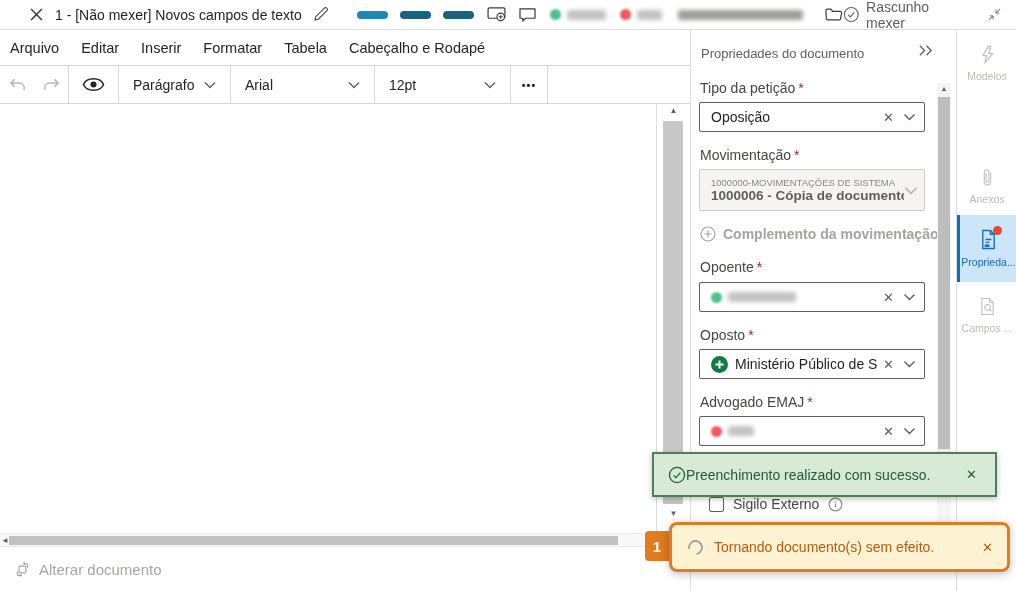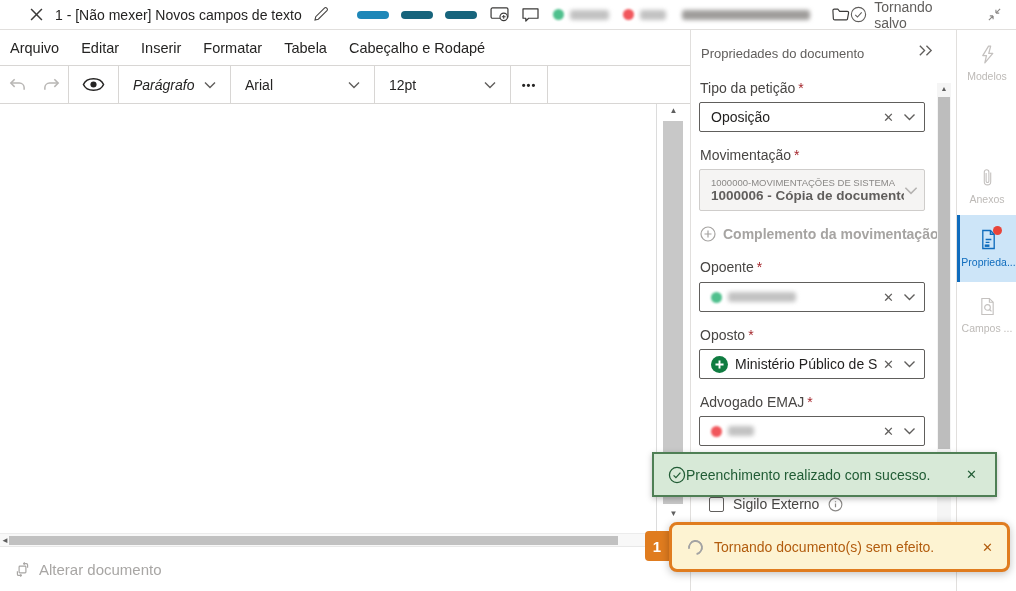--- a/index.html
+++ b/index.html
@@ -35,21 +35,21 @@
 
   
   .toolbar { position:absolute; top:66px; left:0; width:690px; height:38px;
     border-bottom:1px solid #d8d6d4; display:flex; align-items:stretch; }
   .tb-btn { width:34px; display:flex; align-items:center; justify-content:center; cursor:pointer; }
   .tb-btn.disabled { color:#b8b6b4; }
   .eye-btn { width:50px; border-left:1px solid #d8d6d4; display:flex; align-items:center; justify-content:center; cursor:pointer; }
   .tb-select { border-left:1px solid #d8d6d4; display:flex; align-items:center;
     padding:0 14px; font-size:14px; color:#252423; cursor:pointer; }
   .tb-select .lbl { flex:1; }
-  .sel-par { width:112px;font-style:italic; }
+  .sel-par { width:112px; }
   .sel-font { width:144px; }
   .sel-size { width:136px; }
   .more-btn { width:38px; border-left:1px solid #d8d6d4; border-right:1px solid #d8d6d4;
     display:flex; align-items:center; justify-content:center; font-size:11px; letter-spacing:1px;
     color:#252423; font-weight:bold; cursor:pointer; }
 
   
   .editor { position:absolute; top:104px; left:0; width:657px; height:429px;
     background:#fff; border-right:1px solid #dcdcdc; }
   .vscroll { position:absolute; left:661px; top:106px; width:25px; height:412px; }
@@ -168,21 +168,21 @@
     <span class="top-icon" style="margin-left:22px">
       <svg width="18" height="15" viewBox="0 0 20 16">
           <path d="M1 3.5A1.5 1.5 0 012.5 2h4l2 2.5H17A1.5 1.5 0 0118.5 6l-1.4 7.3A1.5 1.5 0 0115.6 14H3a1.5 1.5 0 01-1.5-1.3L1 3.5z" fill="none" stroke="#3b3a39" stroke-width="1.3" stroke-linejoin="round"></path>
         </svg>
     </span>
     <span class="status">
       <svg width="17" height="17" viewBox="0 0 20 20">
           <circle cx="10" cy="10" r="8.4" fill="none" stroke="#605e5c" stroke-width="1.3"></circle>
           <path d="M6.2 10.4l2.6 2.6 5-5.6" fill="none" stroke="#605e5c" stroke-width="1.3"></path>
         </svg>
-      <span>Tornando salvo</span>
+      <span>Rascunho mexer</span>
     </span>
     <span class="collapse-ic">
       <svg width="15" height="15" viewBox="0 0 16 16">
           <path d="M14 2L9.5 6.5M9.5 6.5V3M9.5 6.5H13" fill="none" stroke="#8a8886" stroke-width="1.2"></path>
           <path d="M2 14l4.5-4.5M6.5 9.5V13M6.5 9.5H3" fill="none" stroke="#8a8886" stroke-width="1.2"></path>
         </svg>
     </span>
   </div>
 
   <nav class="menubar">

